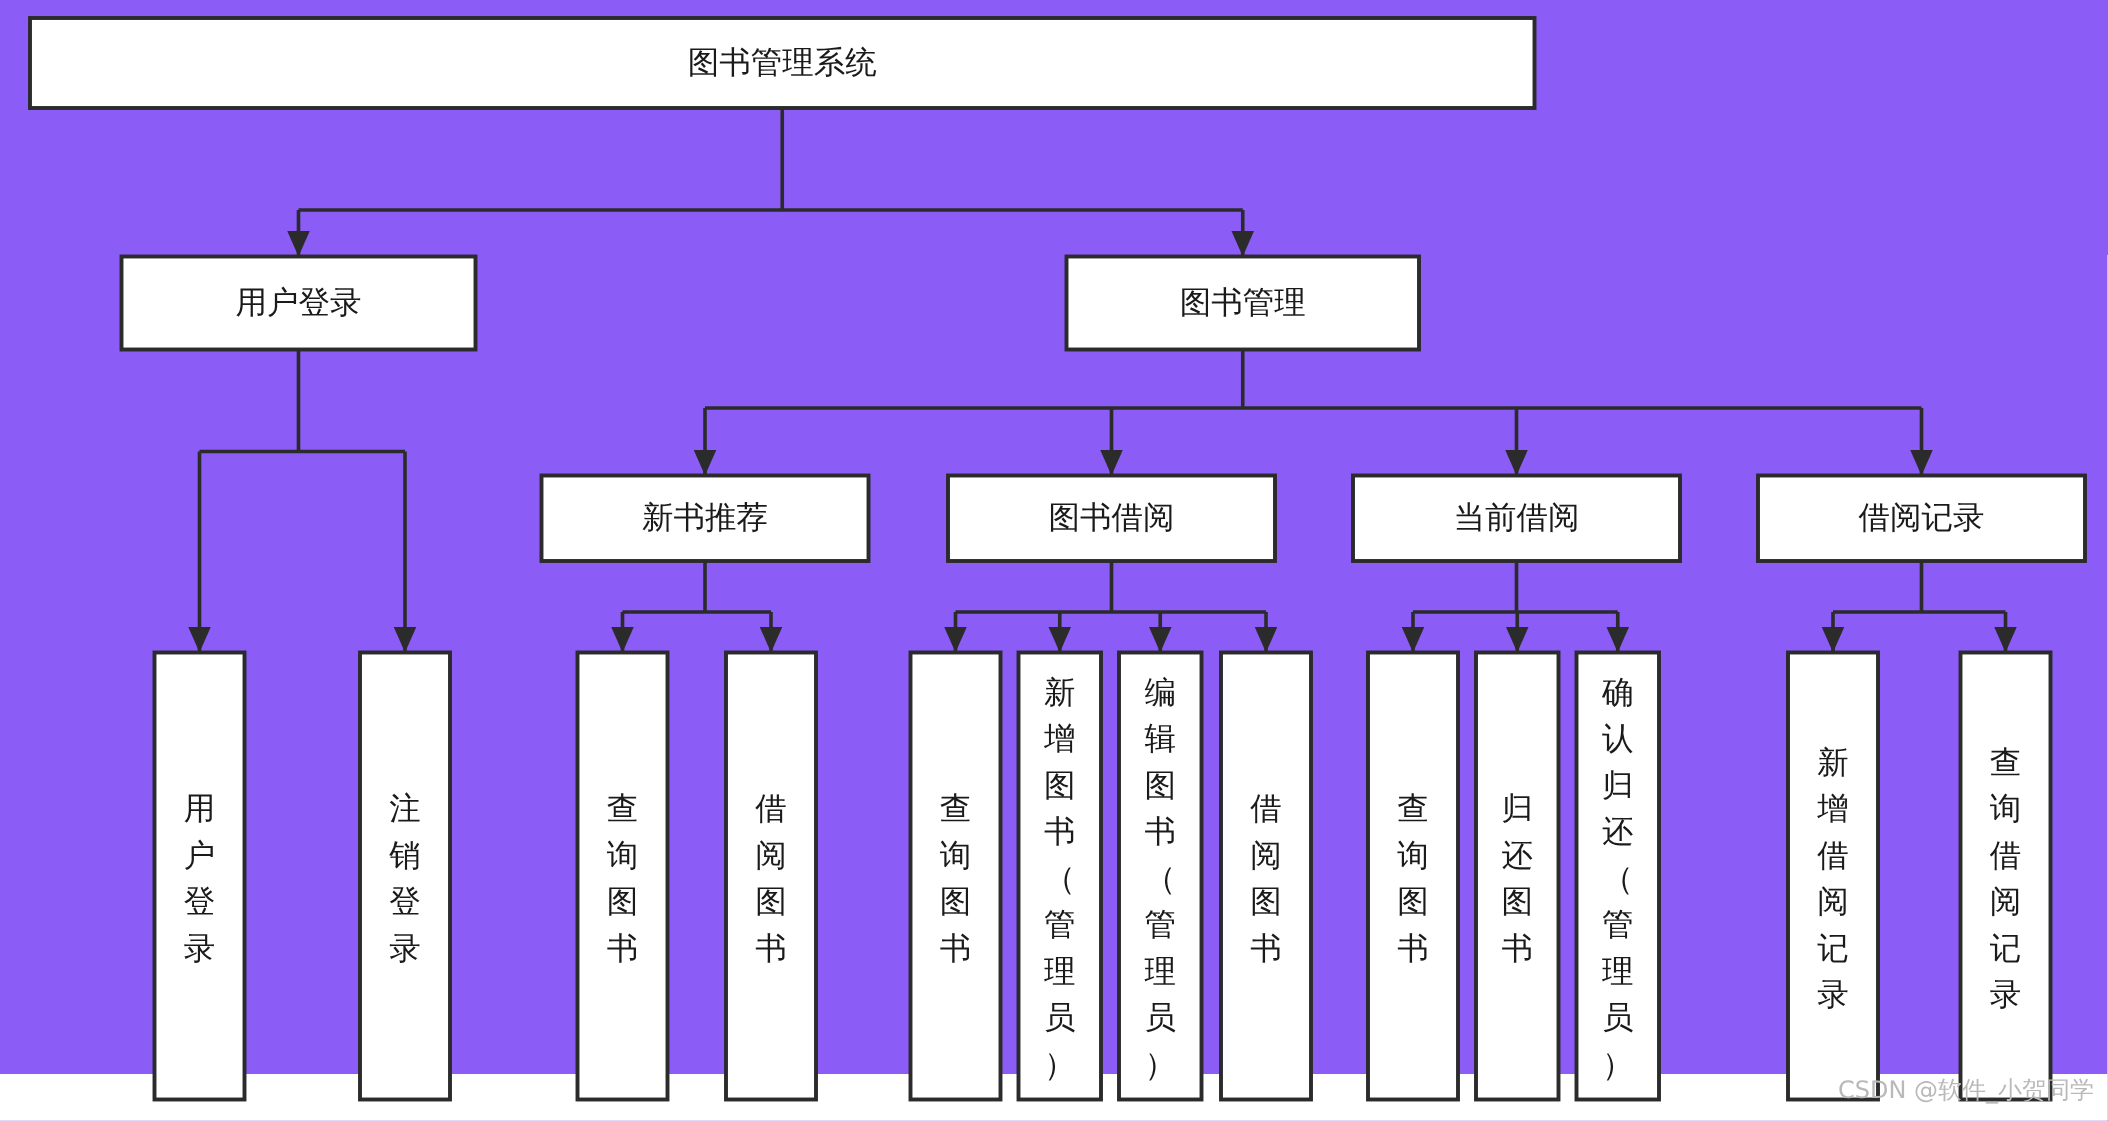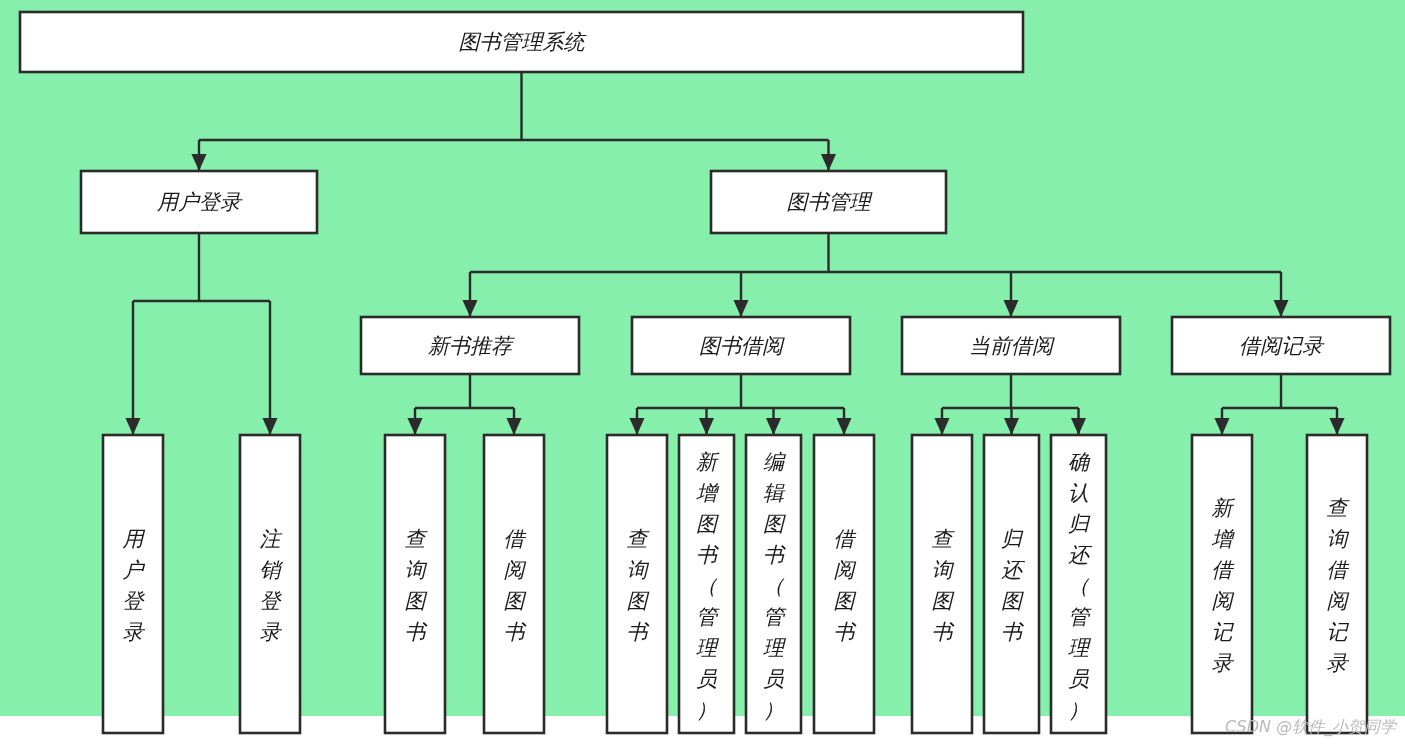--- a/index.html
+++ b/index.html
@@ -11,22 +11,21 @@
   body {
     width: 1405px;
     height: 747px;
     font-family: "DejaVu Sans", "Liberation Sans", sans-serif;
     overflow: hidden;
   }
   #diagram-root {
     position: relative;
     width: 1405px;
     height: 716px;
-    background: #86efac;
-    font-style: italic;
+    background: #8b5cf6;
   }
   svg#diagram-svg {
     position: absolute;
     top: 0;
     left: 0;
     width: 1405px;
     height: 747px;
     display: block;
   }
   .node-box {

